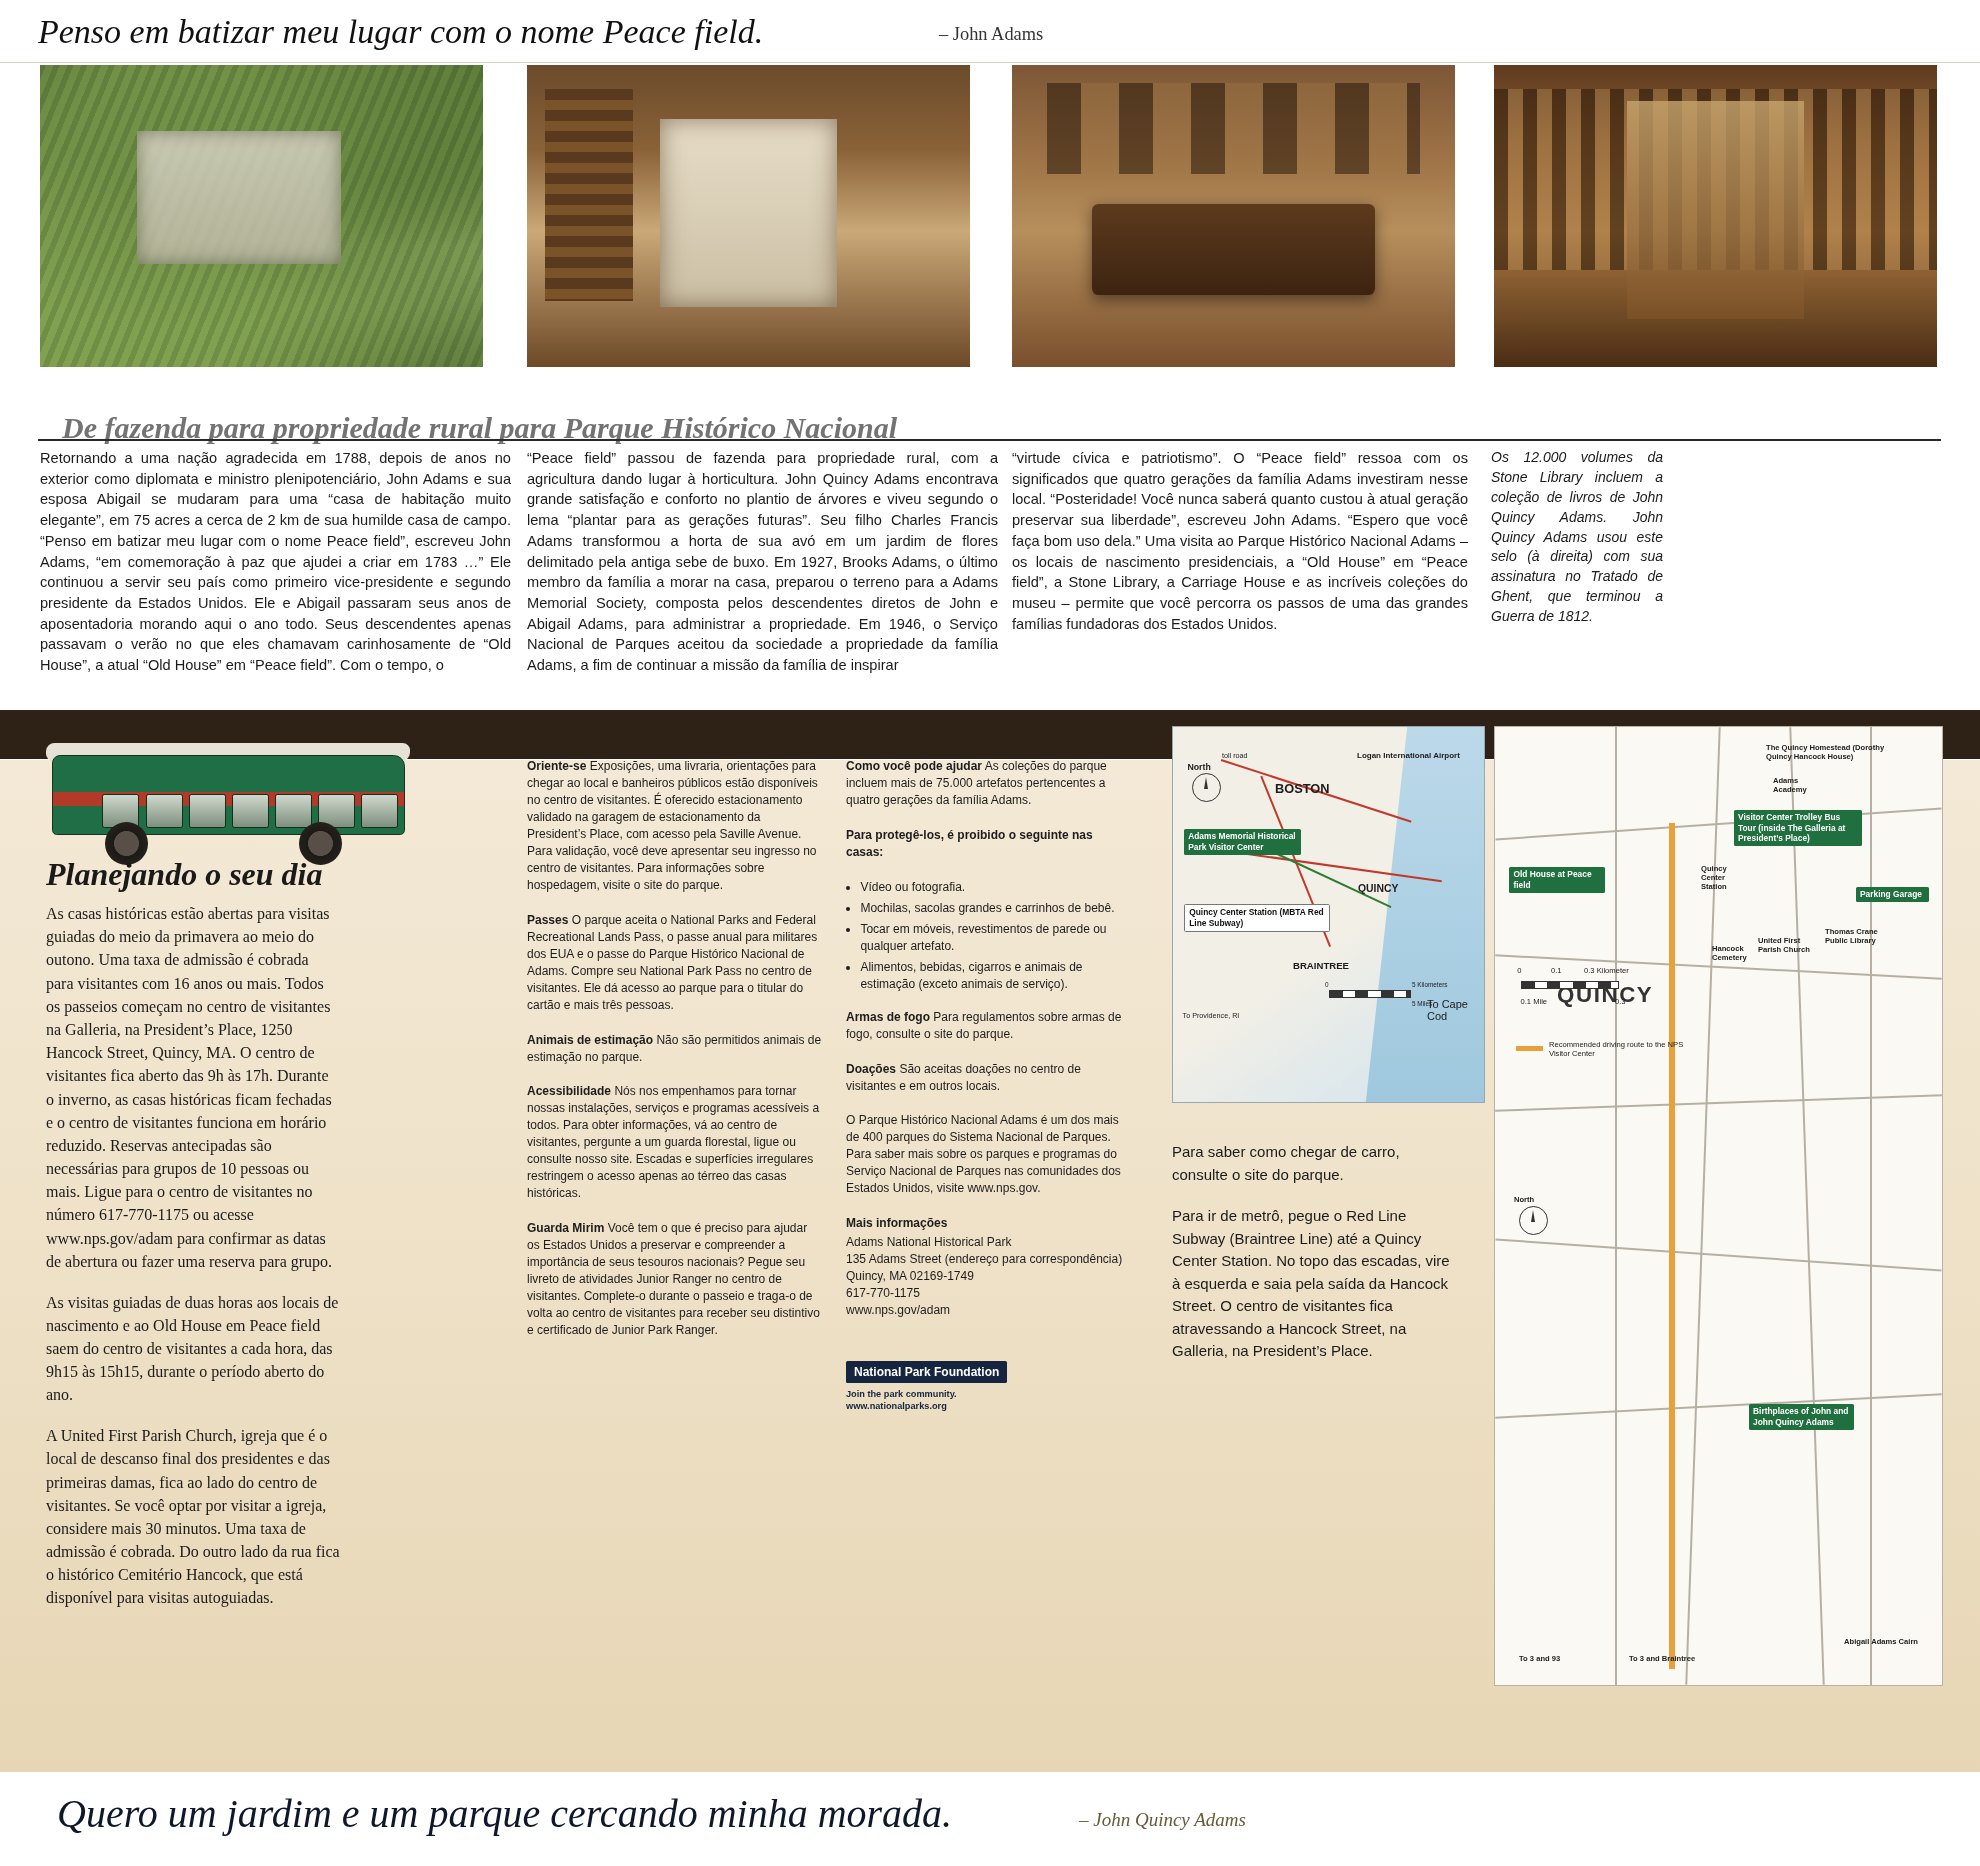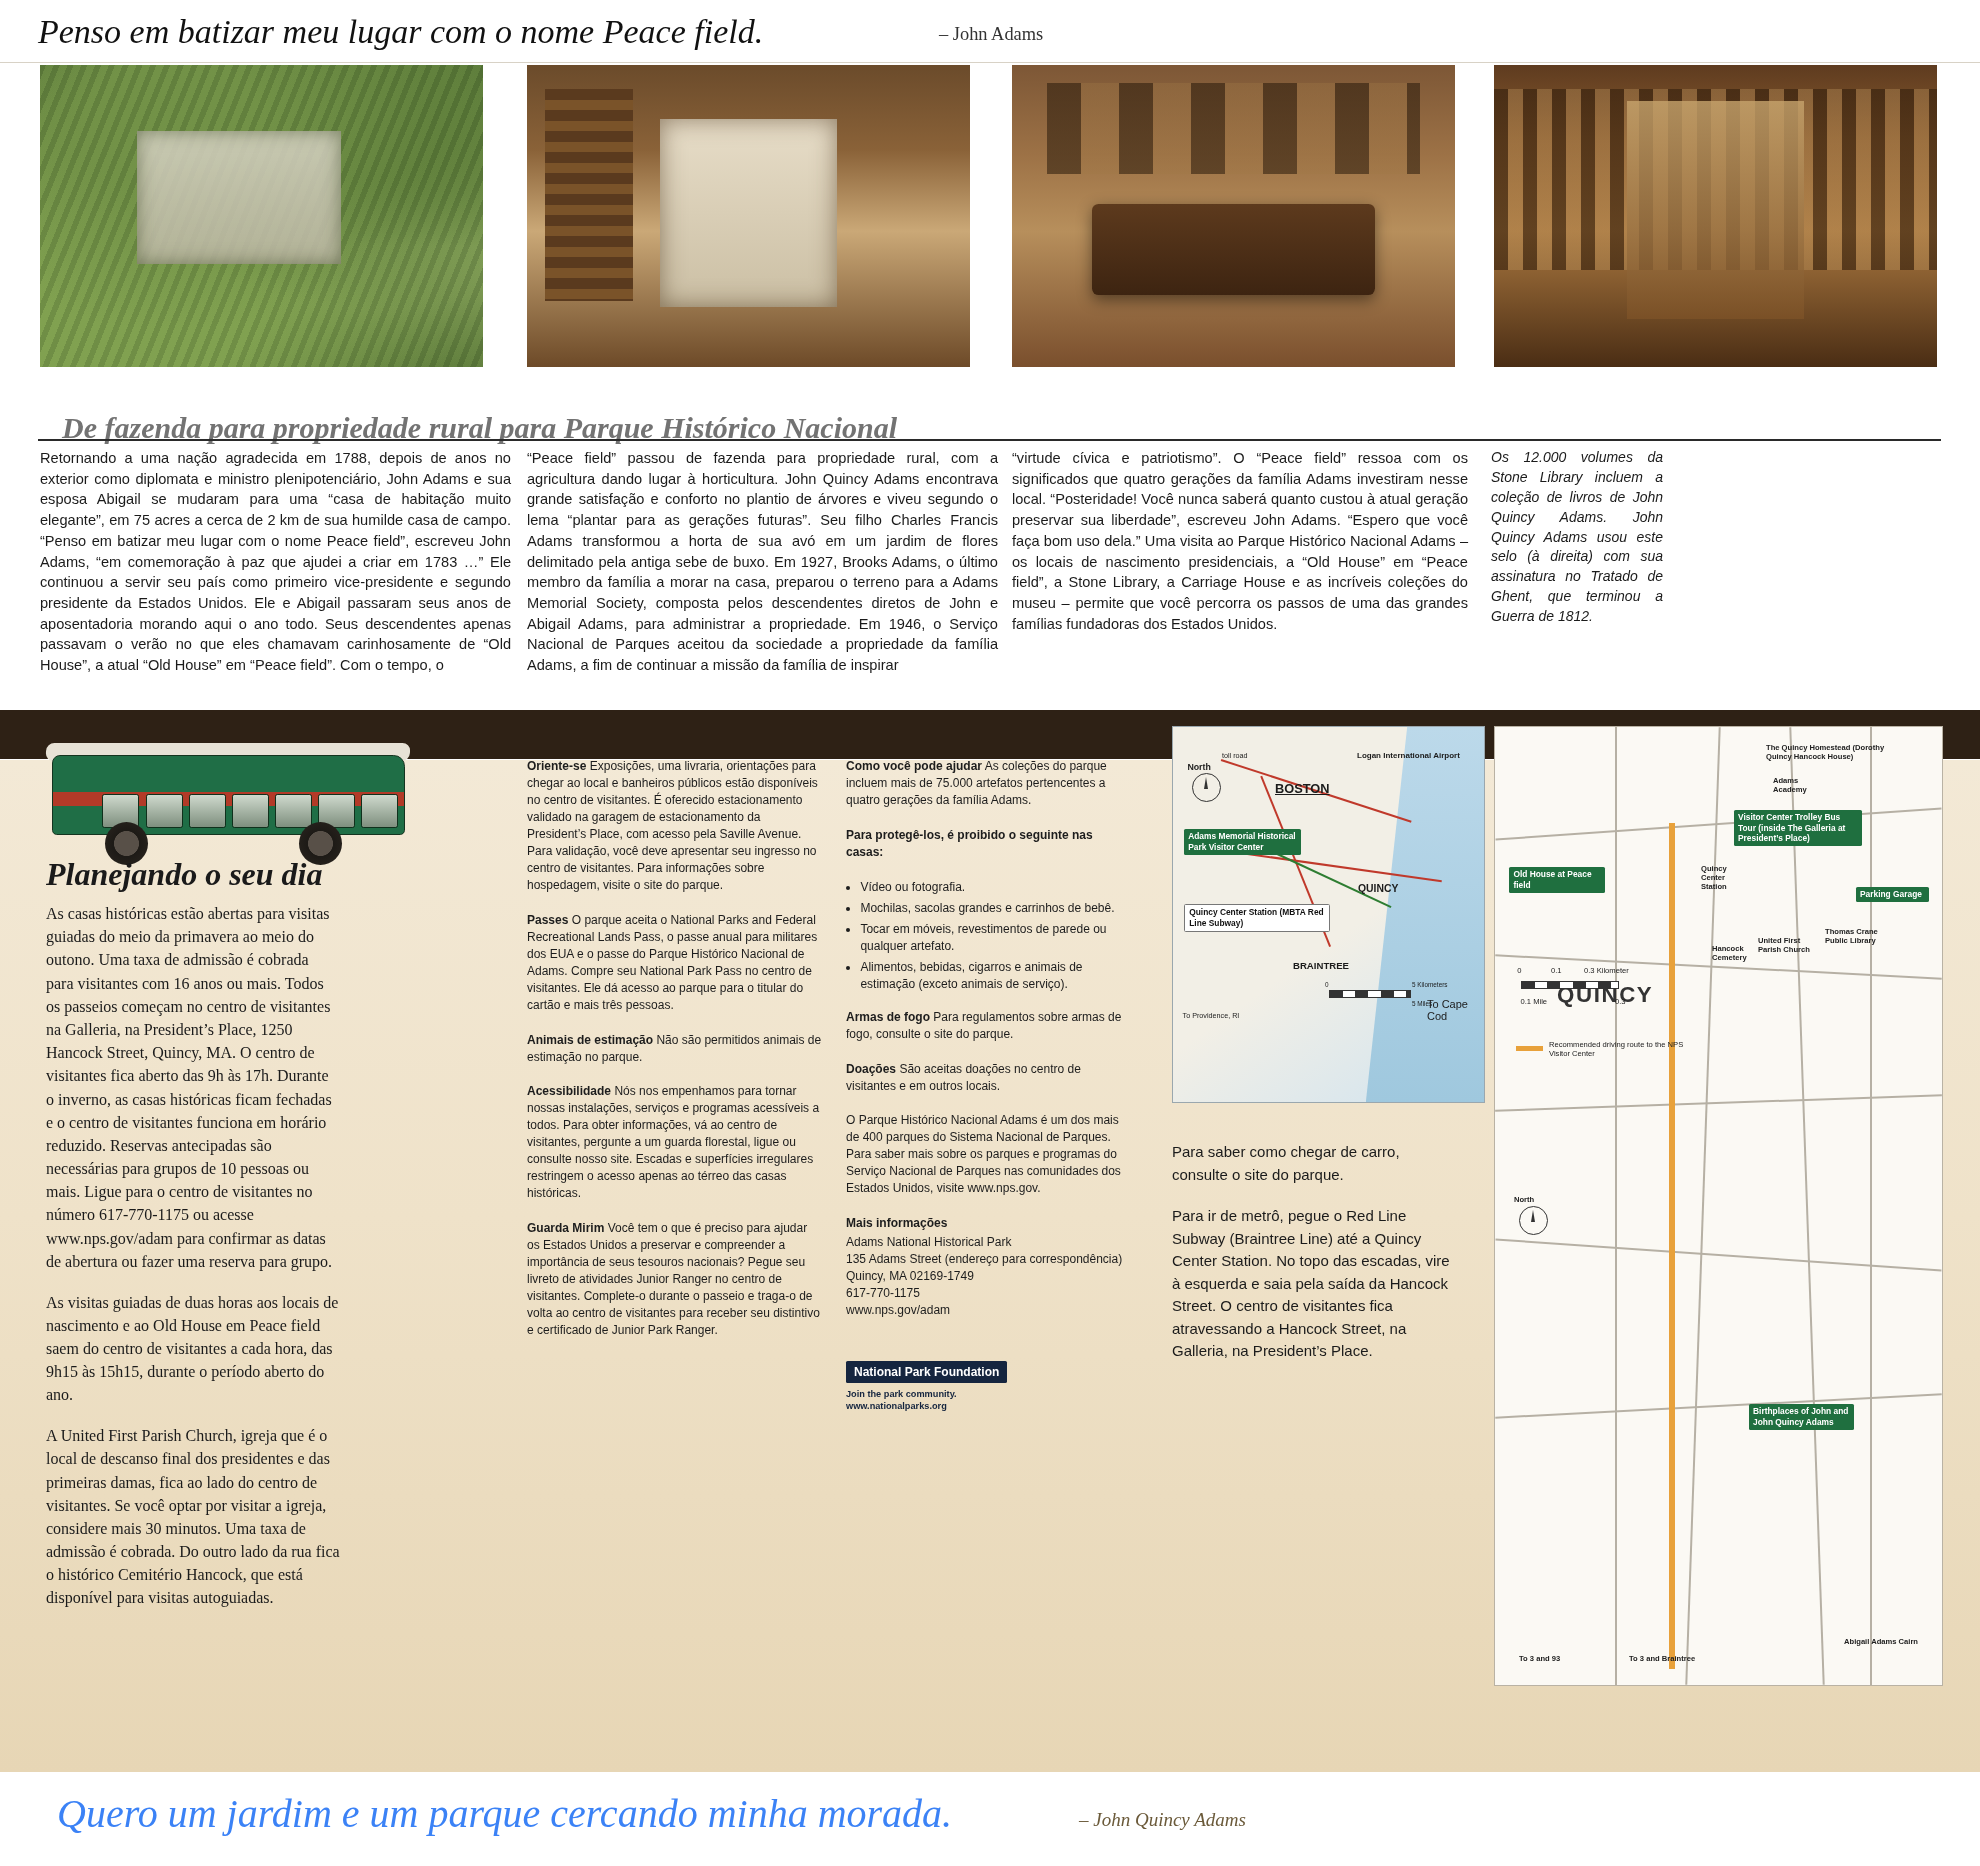--- a/index.html
+++ b/index.html
@@ -205,21 +205,21 @@
   .scalebar{position:absolute;height:5.6px;border:0.8px solid #333;
     background:repeating-linear-gradient(90deg,#333 0 12.8px,#fff 12.8px 25.5px);}
   .legend-line{position:absolute;height:4.8px;background:#e8a13a;}
 
   
   .bottom-quote{
     position:absolute;left:0;top:1772px;width:1980px;height:95px;background:#ffffff;
   }
   .bottom-quote .q{
     position:absolute;left:57px;top:17.6px;
-    font-family:"Liberation Serif", serif;font-style:italic;font-size:40px;color:#3b82f6;white-space:nowrap;
+    font-family:"Liberation Serif", serif;font-style:italic;font-size:40px;color:#0f172a;white-space:nowrap;
   }
   .bottom-quote .attrib{
     position:absolute;left:1079px;top:37px;
     font-family:"Liberation Serif", serif;font-style:italic;font-size:19px;color:#6b5a3a;white-space:nowrap;
   }
 </style>
 </head>
 <body>
 
 <div class="top-quote">
@@ -349,21 +349,21 @@
 
 <div class="map-region">
   <div class="land"></div>
   <div class="water"></div>
   <div class="road" style="left:48px;top:32px;width:200px;transform:rotate(18deg);"></div>
   <div class="road" style="left:32px;top:120px;width:239px;transform:rotate(8deg);"></div>
   <div class="road" style="left:88px;top:48px;width:184px;transform:rotate(68deg);"></div>
   <div class="road2" style="left:96px;top:152px;width:128px;transform:rotate(25deg);"></div>
   <div class="compass" style="left:19px;top:46px;"></div>
   <div class="mlabel" style="left:14.4px;top:35px;">North</div>
-  <div class="mlabel" style="left:102px;top:54px;font-size:12.8px;text-decoration:underline;">BOSTON</div>
+  <div class="mlabel" style="left:102px;top:54px;font-size:12.8px;">BOSTON</div>
   <div class="mlabel" style="left:185px;top:156px;font-size:10.4px;">QUINCY</div>
   <div class="mlabel" style="left:120px;top:233px;font-size:9.6px;">BRAINTREE</div>
   <div class="mlabel" style="left:49px;top:24px;font-size:7.2px;font-weight:400;">toll road</div>
   <div class="mlabel" style="left:9.6px;top:284px;font-size:7.2px;font-weight:400;">To Providence, RI</div>
   <div class="mlabel" style="left:254px;top:271px;font-size:11px;font-weight:400;">To Cape Cod</div>
   <div class="mlabel" style="left:184px;top:24px;font-size:8px;">Logan International Airport</div>
   <div class="mbox" style="left:11.2px;top:102px;width:109px;">Adams Memorial Historical Park Visitor Center</div>
   <div class="mbox" style="left:11.2px;top:177px;width:136px;background:#ffffff;color:#111;border:0.8px solid #777;">Quincy Center Station (MBTA Red Line Subway)</div>
   <div class="scalebar" style="left:156px;top:263px;width:80px;"></div>
   <div class="mlabel" style="left:152px;top:254px;font-size:6.4px;font-weight:400;">0</div>

